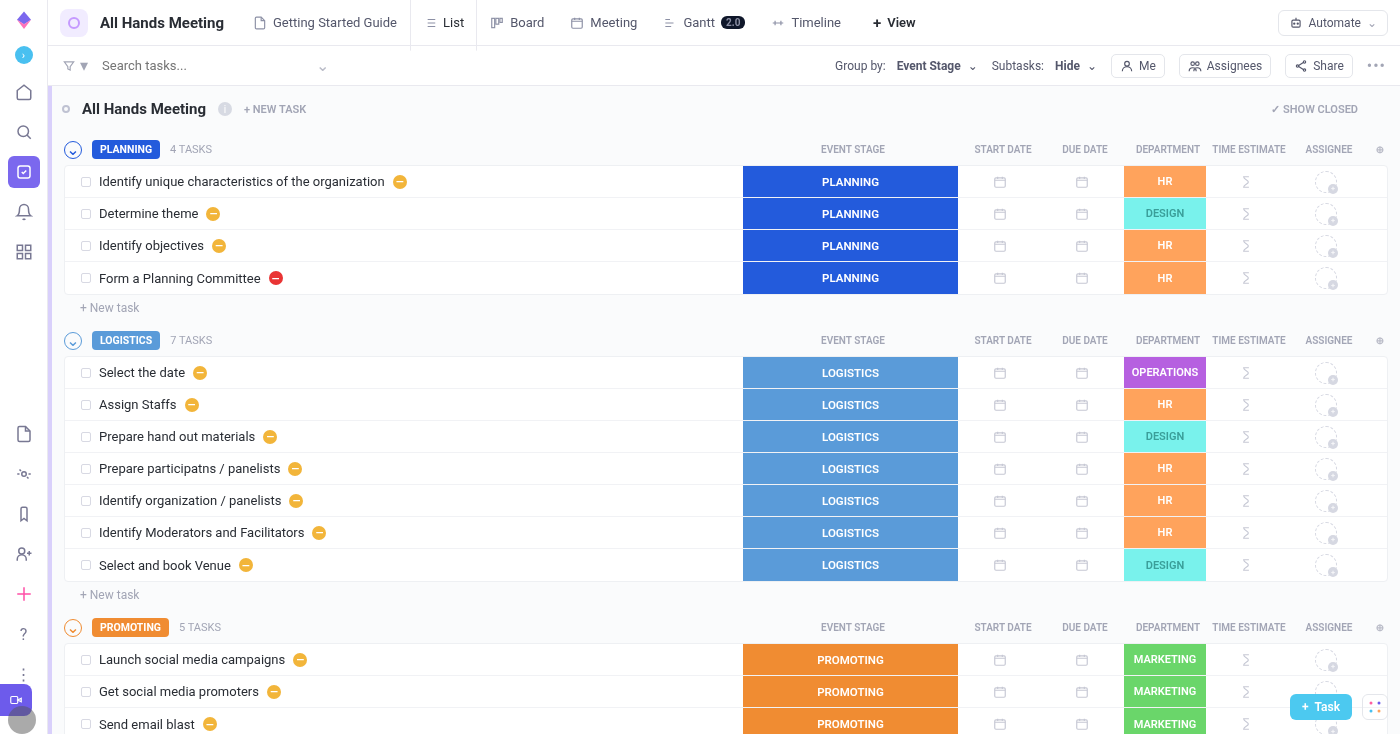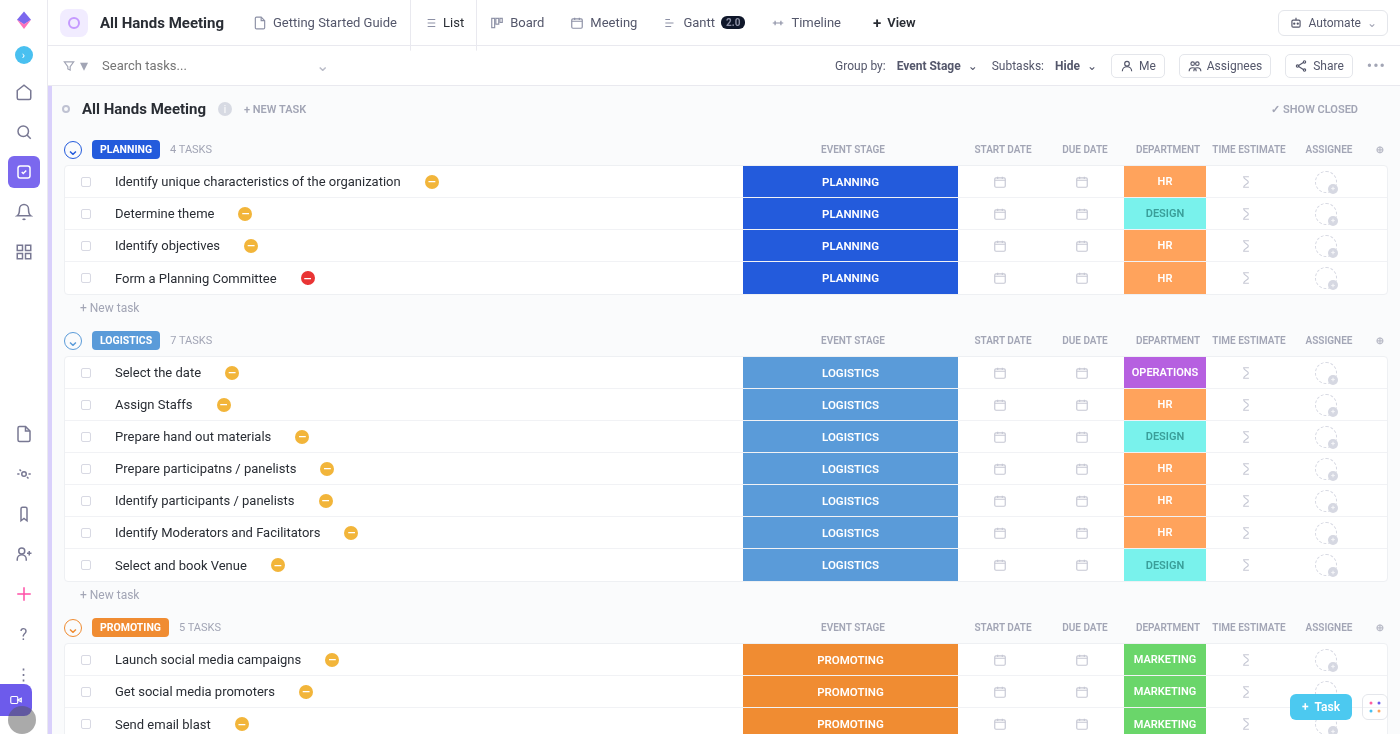--- a/index.html
+++ b/index.html
@@ -42,21 +42,21 @@
 .group-hdr { display:flex; align-items:center; padding:4px 10px 6px 0; gap:10px;}
 .collapse-ctl { width:18px; height:18px; border-radius:50%; border:1.5px solid; display:flex; align-items:center; justify-content:center;}
 .status-pill { color:#fff; font-size:10.5px; font-weight:700; padding:3px 8px; border-radius:4px; text-transform:uppercase;}
 .task-count { font-size:11px; color:#a2a5b5; text-transform:uppercase;}
 .col-headers { margin-left:auto; display:flex; align-items:center; font-size:10px; color:#a2a5b5; text-transform:uppercase; font-weight:600;}
 .col { text-align:center;}
 .c-stage{width:218px;} .c-date{width:82px;} .c-dept{width:84px;} .c-time{width:78px;} .c-asg{width:82px;} .c-add{width:20px; color:#babcc8;}
 .tasks { background:#fff; border:1px solid #eef0f3; border-radius:4px; margin-right:12px; }
 .task-row { display:flex; align-items:center; height:32px; border-bottom:1px solid #f1f2f5; font-size:13px; color:#292d34;}
 .task-row:last-child { border-bottom:none;}
-.task-name { flex:1; display:flex; align-items:center; gap:24px; padding-left:16px;}
+.task-name { flex:1; display:flex; align-items:center; gap:8px; padding-left:16px;}
 .sq { width:10px; height:10px; border:1.5px solid #d8d9e3; border-radius:2px;}
 .pri { width:14px; height:14px; border-radius:50%; display:inline-flex; align-items:center; justify-content:center; color:#fff; font-size:10px; font-weight:700;}
 .stage-cell { width:218px; color:#fff; font-size:11.5px; font-weight:600; display:flex; align-items:center; justify-content:center; align-self:stretch; border-left:2px solid #fff; border-right:1px solid #fff;}
 .date-cell, .time-cell, .asg-cell { display:flex; align-items:center; justify-content:center; color:#c6c8d4;}
 .date-cell{width:82px;} .dept-cell{width:84px;} .time-cell{width:78px;} .asg-cell{width:82px;}
 .dept-cell { color:#fff; font-size:11px; font-weight:600; display:flex; align-items:center; justify-content:center; align-self:stretch; border-left:1px solid #fff; border-right:1px solid #fff;}
 .row-add { width:20px;}
 .asg-ico { width:22px; height:22px; border:1.5px dashed #d6d8e2; border-radius:50%; position:relative;}
 .asg-ico::after{content:"+"; position:absolute; right:-2px; bottom:-2px; width:10px; height:10px; background:#d6d8e2; color:#fff; border-radius:50%; font-size:8px; display:flex; align-items:center; justify-content:center;}
 .new-task-row { font-size:12px; color:#a2a5b5; padding:6px 0 2px 16px;}
@@ -533,21 +533,21 @@
                 </svg>
               </div>
       <div class="asg-cell">
                 <span class="asg-ico"></span>
               </div>
       <div class="row-add"></div>
             </div>
             <div class="task-row">
       <div class="task-name">
         <span class="sq"></span>
-        <span>Identify participants / panelists</span>
+        <span>Identify organization / panelists</span>
         <span class="pri" style="background:#f2b53a;">—</span>
       </div>
       <div class="stage-cell" style="background:#5a9bd9;">LOGISTICS</div>
       <div class="date-cell">
                 <svg class="ico" viewBox="0 0 24 24" fill="none" stroke="currentColor" stroke-width="2">
                   <rect x="3" y="5" width="18" height="16" rx="2"></rect>
                   <path d="M3 9h18M8 3v4M16 3v4"></path>
                 </svg>
               </div>
       <div class="date-cell">

